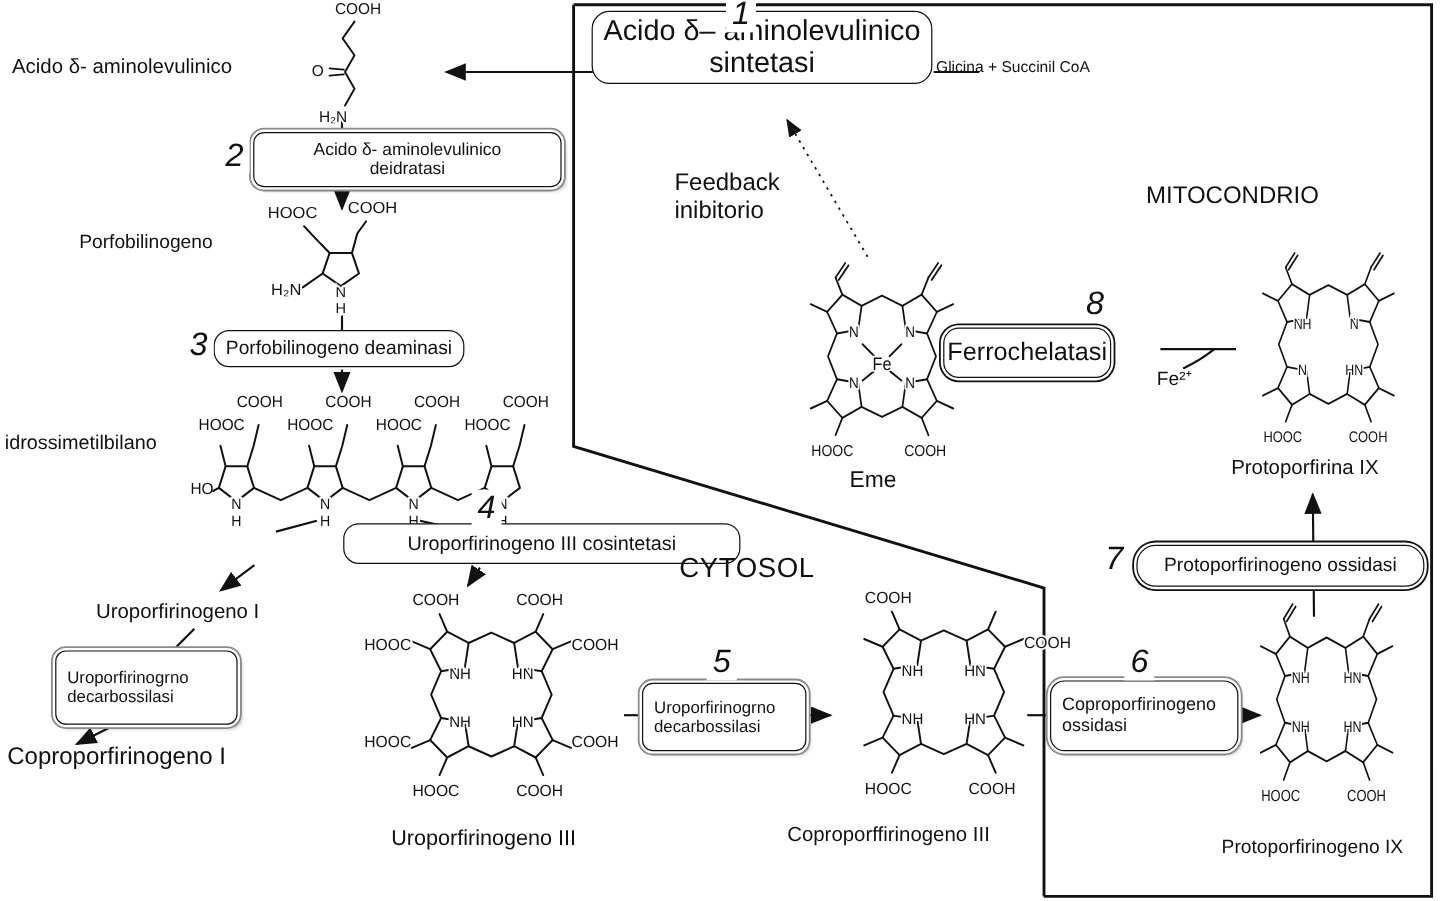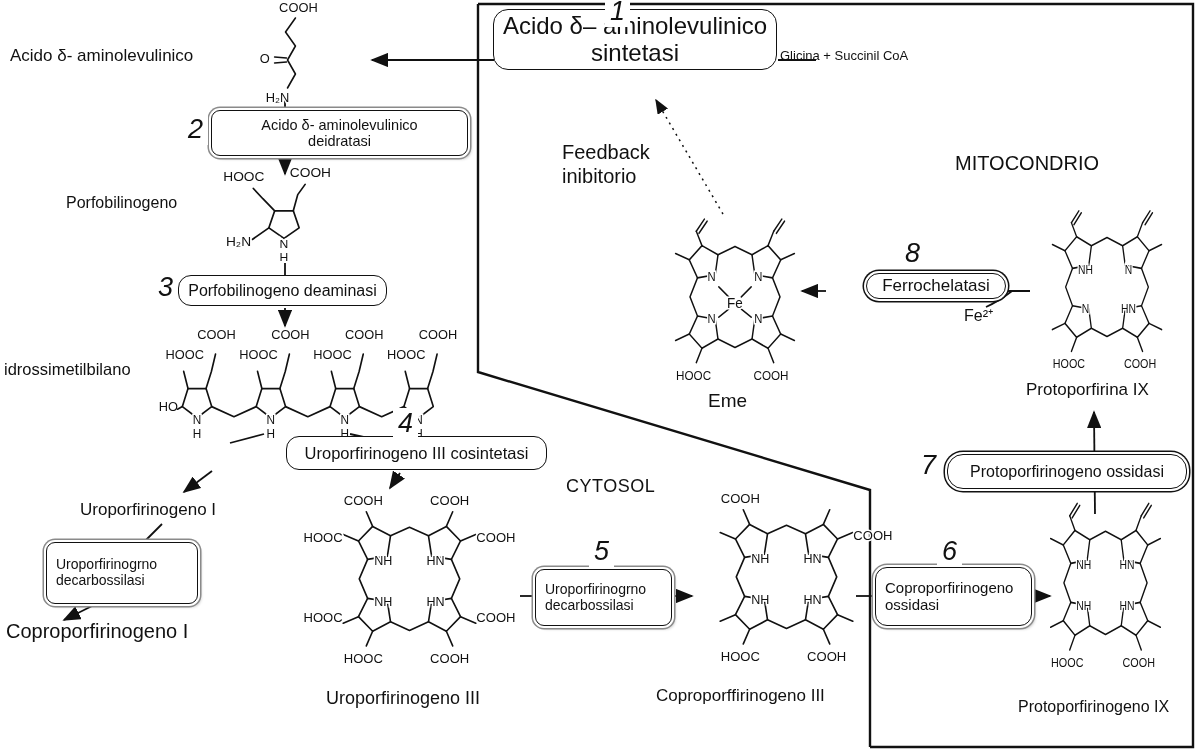--- a/index.html
+++ b/index.html
@@ -184,39 +184,39 @@
     <div>Acido δ– aminolevulinico</div>
     <div>sintetasi</div>
   </div>
   <div class="bx dbl" style="left:211px;top:110px;width:257px;height:46px;border-radius:9px;font-size:14.5px">
     <div>Acido δ- aminolevulinico</div>
     <div>deidratasi</div>
   </div>
   <div class="bx" style="left:178px;top:275px;width:209px;height:31px;font-size:16px">
     <div>Porfobilinogeno deaminasi</div>
   </div>
-  <div class="bx" style="left:286px;top:436px;width:261px;height:34px;font-size:16.5px">
+  <div class="bx" style="left:286px;top:436px;width:331px;height:34px;font-size:16.5px">
     <div>Uroporfirinogeno III cosintetasi</div>
   </div>
   <div class="bx dbl leftal" style="left:46px;top:542px;width:152px;height:62px;border-radius:9px;font-size:14px">
     <div>Uroporfirinogrno</div>
     <div>decarbossilasi</div>
   </div>
   <div class="bx dbl leftal" style="left:535px;top:569px;width:137px;height:57px;border-radius:9px;font-size:14px">
     <div>Uroporfirinogrno</div>
     <div>decarbossilasi</div>
   </div>
   <div class="bx dbl leftal" style="left:875px;top:567px;width:157px;height:59px;font-size:15px">
     <div>Coproporfirinogeno</div>
     <div>ossidasi</div>
   </div>
   <div class="bx dbl2" style="left:947px;top:454px;width:240px;height:35px;border-radius:16px;font-size:16px">
     <div>Protoporfirinogeno ossidasi</div>
   </div>
-  <div class="bx dbl2" style="left:866px;top:273px;width:140px;height:26px;font-size:17px">
+  <div class="bx dbl2" style="left:786px;top:273px;width:140px;height:42px;font-size:21px">
     <div>Ferrochelatasi</div>
   </div>
 
   <div class="num" style="left:605px;top:-4px">1</div>
   <div class="num" style="left:183px;top:114px">2</div>
   <div class="num" style="left:153px;top:272px">3</div>
   <div class="num" style="left:393px;top:408px">4</div>
   <div class="num" style="left:589px;top:536px">5</div>
   <div class="num" style="left:937px;top:536px">6</div>
   <div class="num" style="left:916px;top:450px">7</div>
@@ -230,16 +230,16 @@
   <div class="lbl" style="left:326px;top:688px;font-size:18px">Uroporfirinogeno III</div>
   <div class="lbl" style="left:656px;top:686px;font-size:17px">Coproporffirinogeno III</div>
   <div class="lbl" style="left:1018px;top:698px;font-size:16px">Protoporfirinogeno IX</div>
   <div class="lbl" style="left:1026px;top:380px;font-size:17px">Protoporfirina IX</div>
   <div class="lbl" style="left:708px;top:390px;font-size:19px">Eme</div>
   <div class="lbl" style="left:780px;top:48px;font-size:13px">Glicina + Succinil CoA</div>
   <div class="lbl" style="left:562px;top:140px;font-size:20px;line-height:1.2">
     <div>Feedback</div>
     <div>inibitorio</div>
   </div>
-  <div class="lbl b" style="left:566px;top:476px;font-size:18px;letter-spacing:.5px">CYTOSOL</div>
+  <div class="lbl b" style="left:566px;top:460px;font-size:23px;letter-spacing:.5px">CYTOSOL</div>
   <div class="lbl b" style="left:955px;top:152px;font-size:20px">MITOCONDRIO</div>
   <div class="lbl" style="left:964px;top:304px;font-size:16px">Fe²⁺</div>
 </div>
 
 </body></html>

